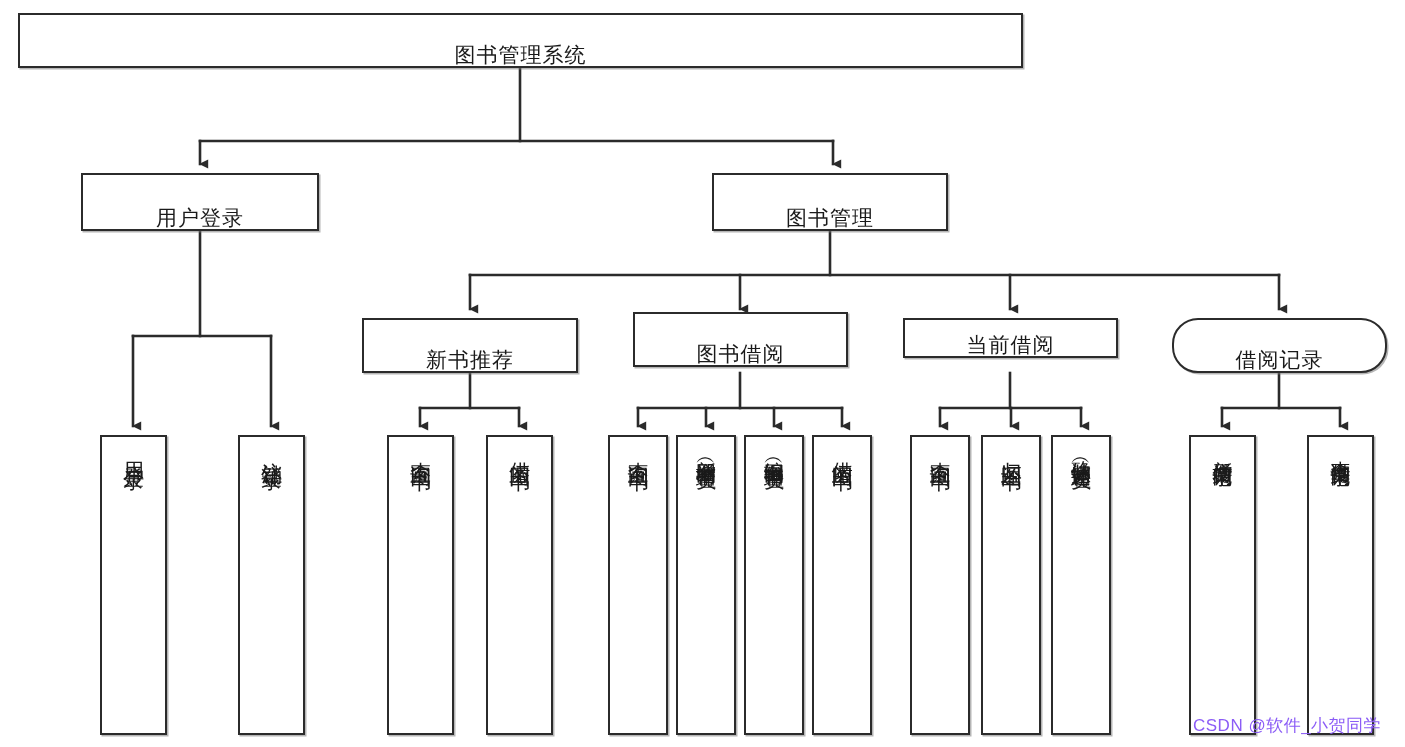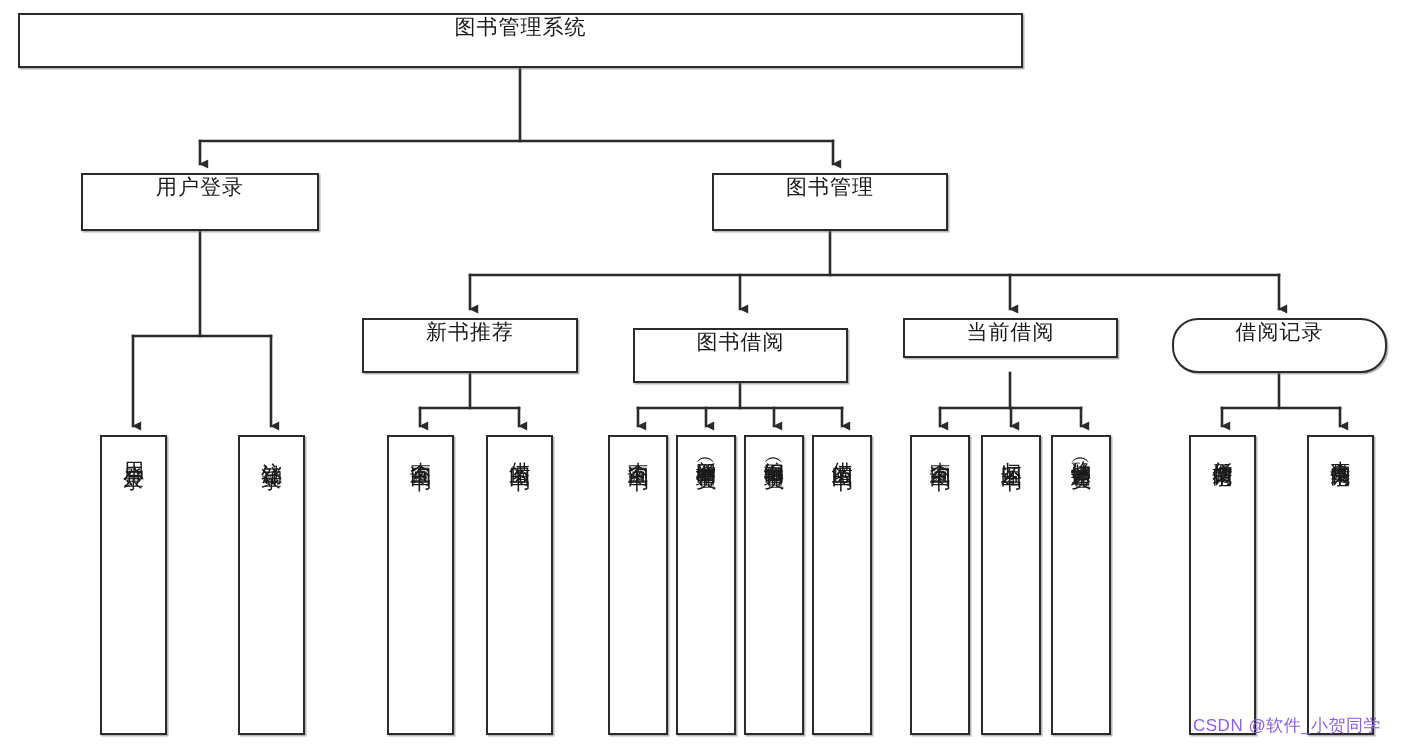--- a/index.html
+++ b/index.html
@@ -25,21 +25,21 @@
     width: 1405px;
     height: 747px;
     pointer-events: none;
   }
   .node {
     position: absolute;
     box-sizing: border-box;
     background: #ffffff;
     border: 2px solid #2b2b2b;
     display: flex;
-    align-items: flex-start;
+    align-items: flex-end;
     justify-content: center;
     color: #1a1a1a;
     box-shadow: 1.5px 1.5px 0 rgba(120,120,120,0.55);
   }
   .node .label {
     display: block;
     text-align: center;
     letter-spacing: 1px;
     white-space: nowrap;
   }
@@ -134,21 +134,21 @@
   <div class="node horiz" id="l2-0" style="left: 81px; top: 173px; width: 238px; height: 58px;">
     <span class="label">用户登录</span>
   </div>
   <div class="node horiz" id="l3-0" style="left: 362px; top: 318px; width: 216px; height: 55px;">
     <span class="label">新书推荐</span>
   </div>
 
   <div class="node horiz" id="l2-1" style="left: 712px; top: 173px; width: 236px; height: 58px;">
     <span class="label">图书管理</span>
   </div>
-  <div class="node horiz" id="l3-1" style="left: 633px; top: 328px; width: 215px; height: 55px;">
+  <div class="node horiz" id="l3-1" style="left: 633px; top: 312px; width: 215px; height: 55px;">
     <span class="label">图书借阅</span>
   </div>
   <div class="node horiz" id="l3-2" style="left: 903px; top: 318px; width: 215px; height: 40px;">
     <span class="label">当前借阅</span>
   </div>
   <div class="node horiz" id="l3-3" style="left: 1172px; top: 318px; width: 215px; height: 55px; border-radius: 26px;">
     <span class="label">借阅记录</span>
   </div>
 
   <div class="node vert" id="lf-0" style="left: 100px; top: 435px; width: 67px; height: 300px;">

